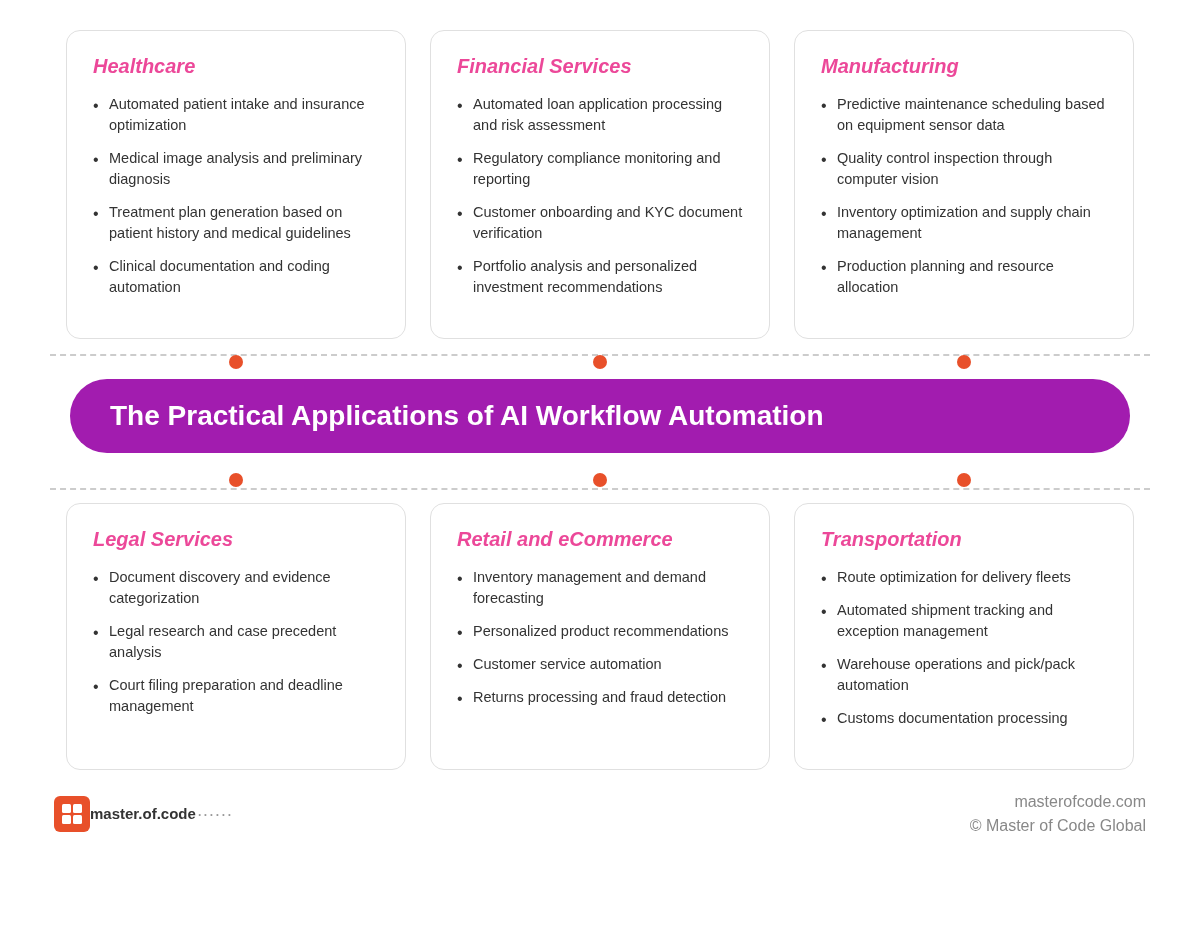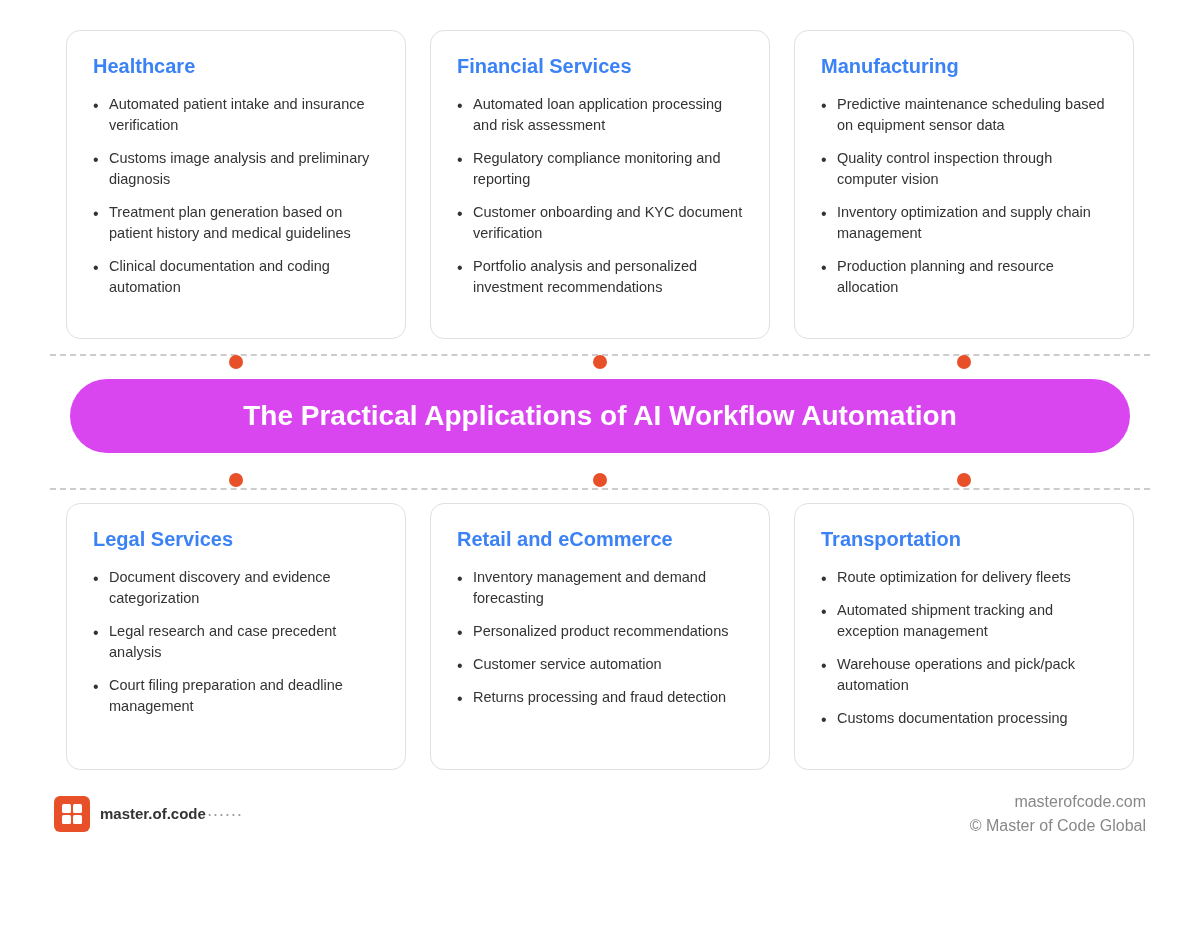--- a/index.html
+++ b/index.html
@@ -29,21 +29,22 @@
       border-radius: 14px;
       padding: 24px 26px 28px;
       flex: 1;
       max-width: 340px;
       position: relative;
     }
     .card h2 {
       font-size: 20px;
       font-weight: 700;
       margin-bottom: 16px;
-      color: #3b82f6;
+      color: #ec4899;
+      font-style: italic;
     }
     .card ul {
       list-style: none;
       padding: 0;
       margin: 0;
     }
     .card ul li {
       position: relative;
       padding-left: 16px;
       margin-bottom: 12px;
@@ -54,46 +55,44 @@
     .card ul li::before {
       content: '•';
       position: absolute;
       left: 0;
       top: 0;
       color: #333;
       font-size: 16px;
       line-height: 1.45;
     }
     .banner {
-      background: #d946ef;
+      background: #a21caf;
       border-radius: 50px;
       width: 100%;
       max-width: 1060px;
       padding: 20px 40px;
-      text-align: center;
       margin: 0;
     }
     .banner h1 {
       color: #fff;
       font-size: 28px;
       font-weight: 700;
       line-height: 1.2;
     }
     .footer {
       display: flex;
       justify-content: space-between;
       align-items: center;
       width: 100%;
       margin-top: 20px;
       padding: 0 4px;
     }
     .logo-area {
       display: flex;
       align-items: center;
-      gap: 10px;
     }
     .logo-icon {
       width: 36px;
       height: 36px;
       background: #e8502a;
       border-radius: 6px;
       display: flex;
       align-items: center;
       justify-content: center;
     }
@@ -121,22 +120,22 @@
   </style>
 </head>
 <body>
 
 <div class="main-container">
 
   <div class="cards-row" id="top-cards-row">
       <div class="card">
         <h2>Healthcare</h2>
         <ul>
-          <li>Automated patient intake and insurance verification</li>
-          <li>Customs image analysis and preliminary diagnosis</li>
+          <li>Automated patient intake and insurance optimization</li>
+          <li>Medical image analysis and preliminary diagnosis</li>
           <li>Treatment plan generation based on patient history and medical guidelines</li>
           <li>Clinical documentation and coding automation</li>
         </ul>
       </div>
       <div class="card">
         <h2>Financial Services</h2>
         <ul>
           <li>Automated loan application processing and risk assessment</li>
           <li>Regulatory compliance monitoring and reporting</li>
           <li>Customer onboarding and KYC document verification</li>

